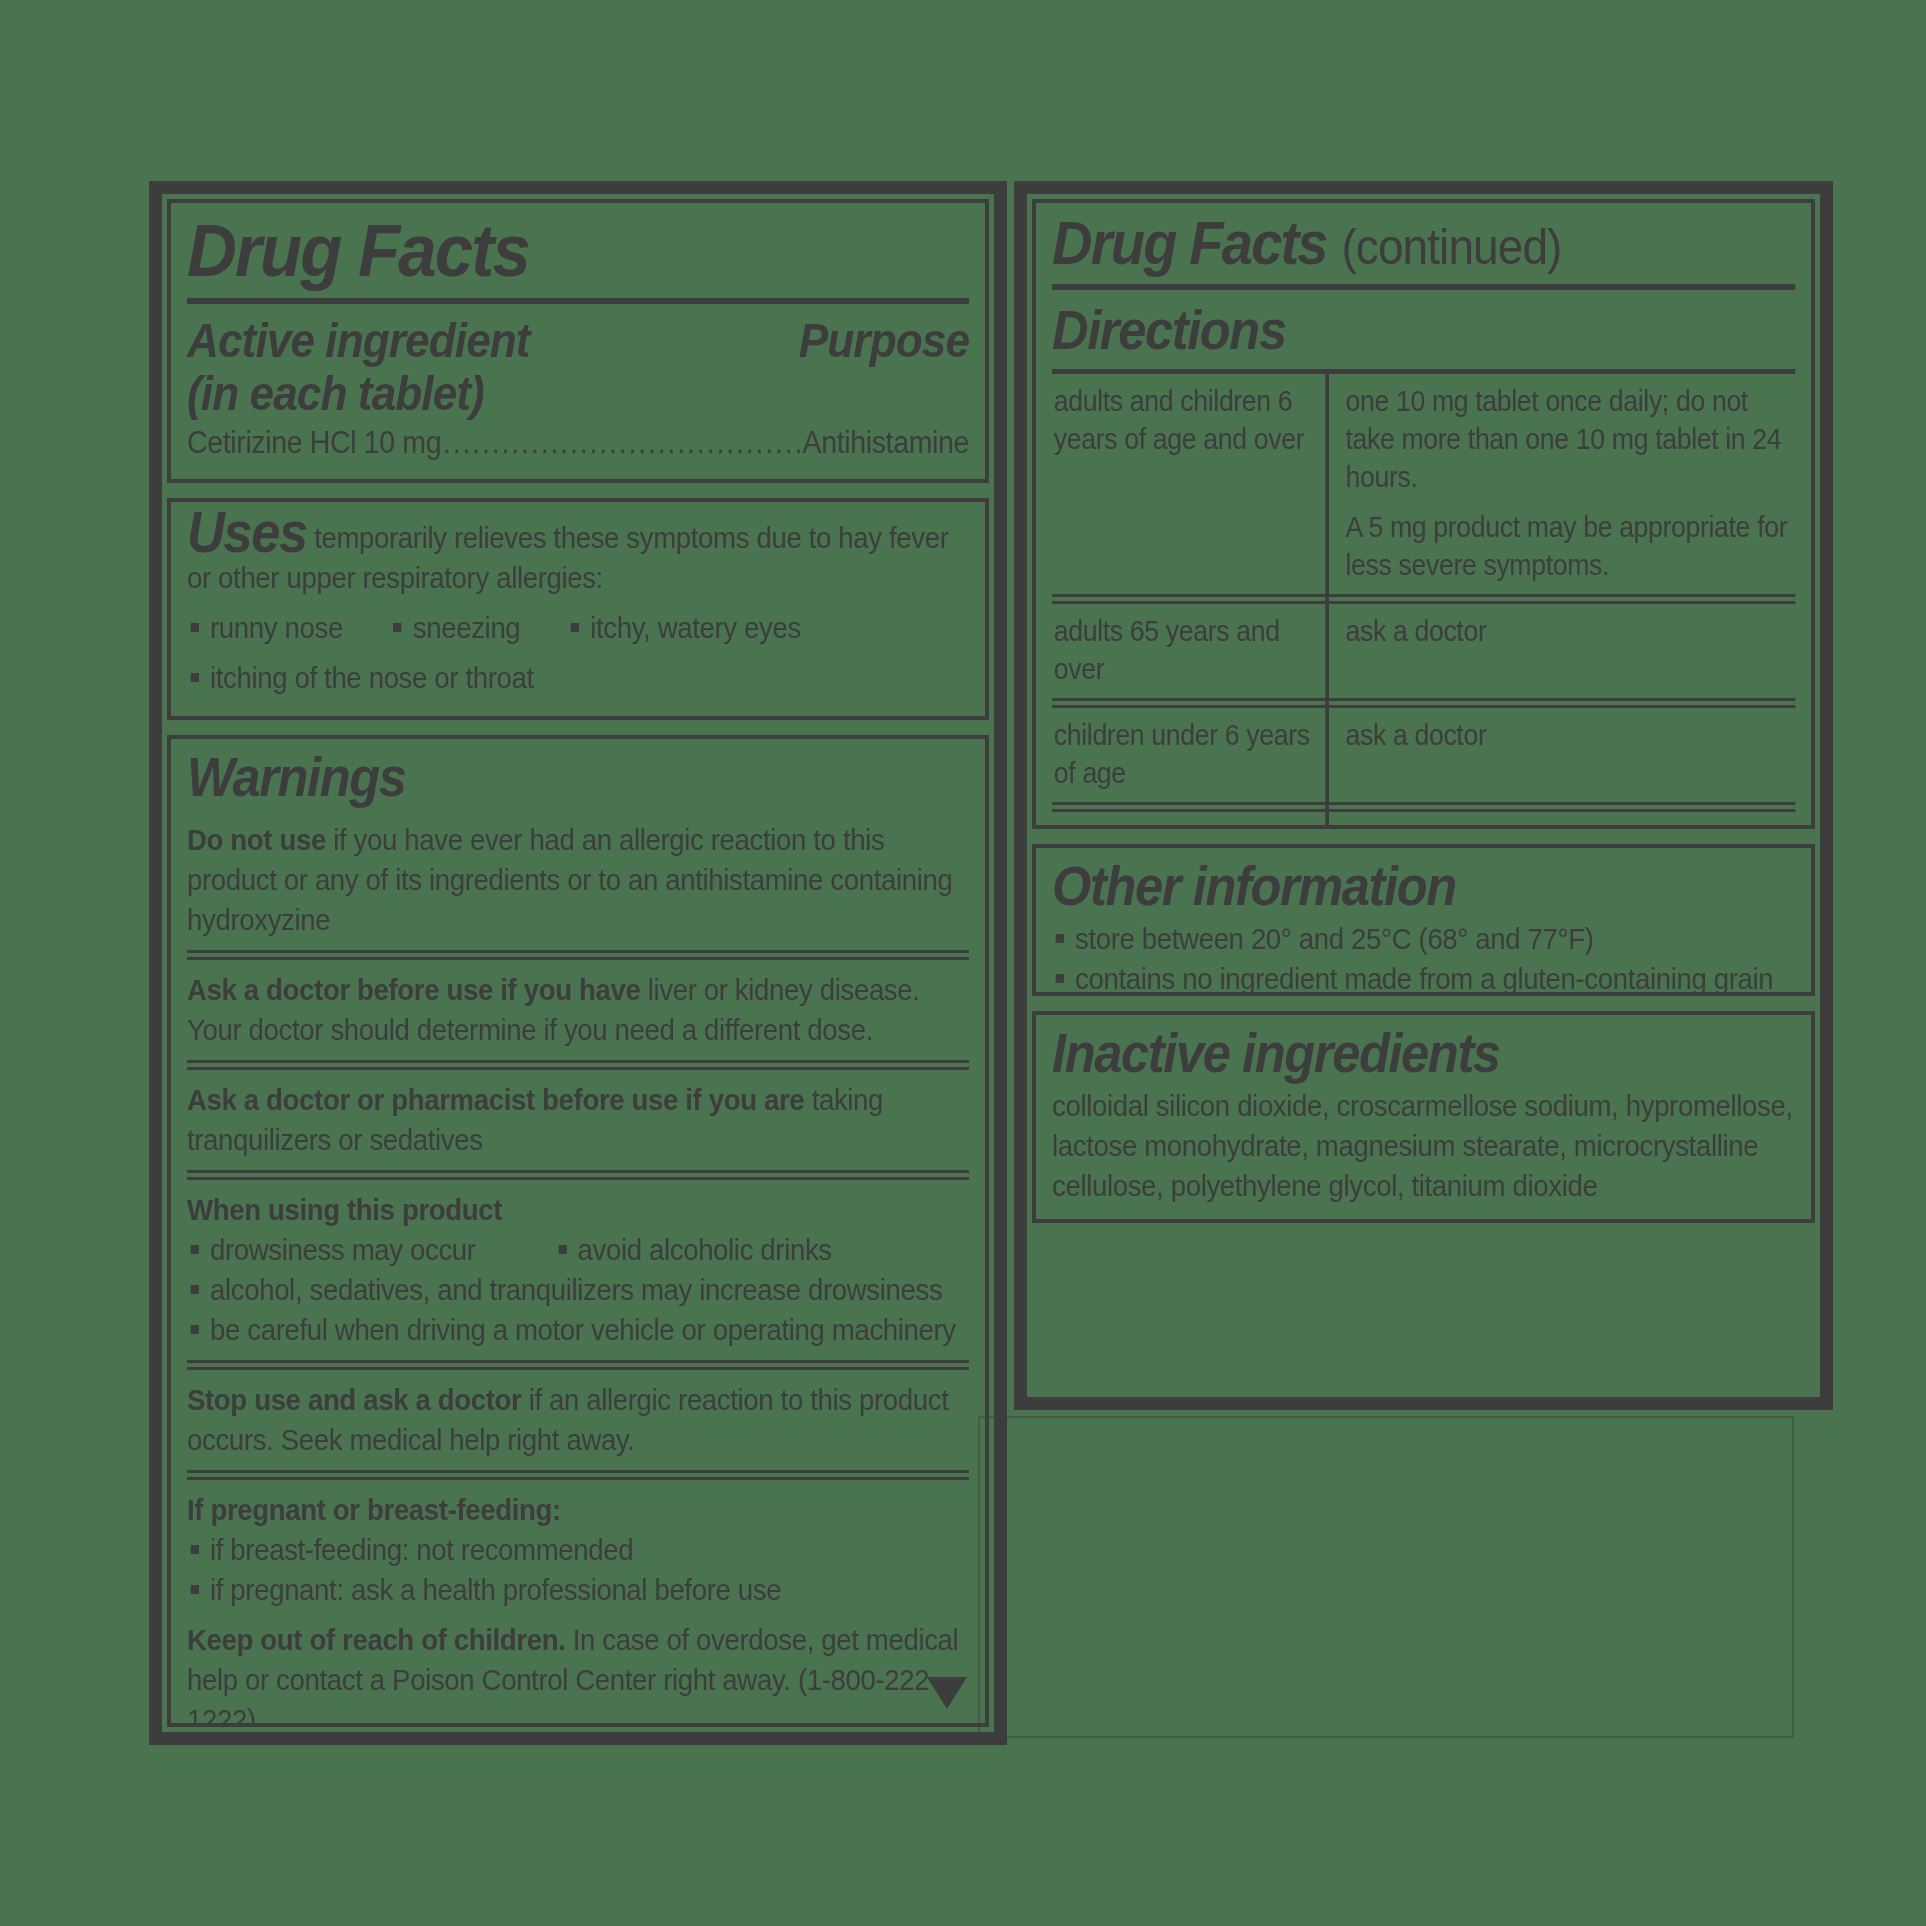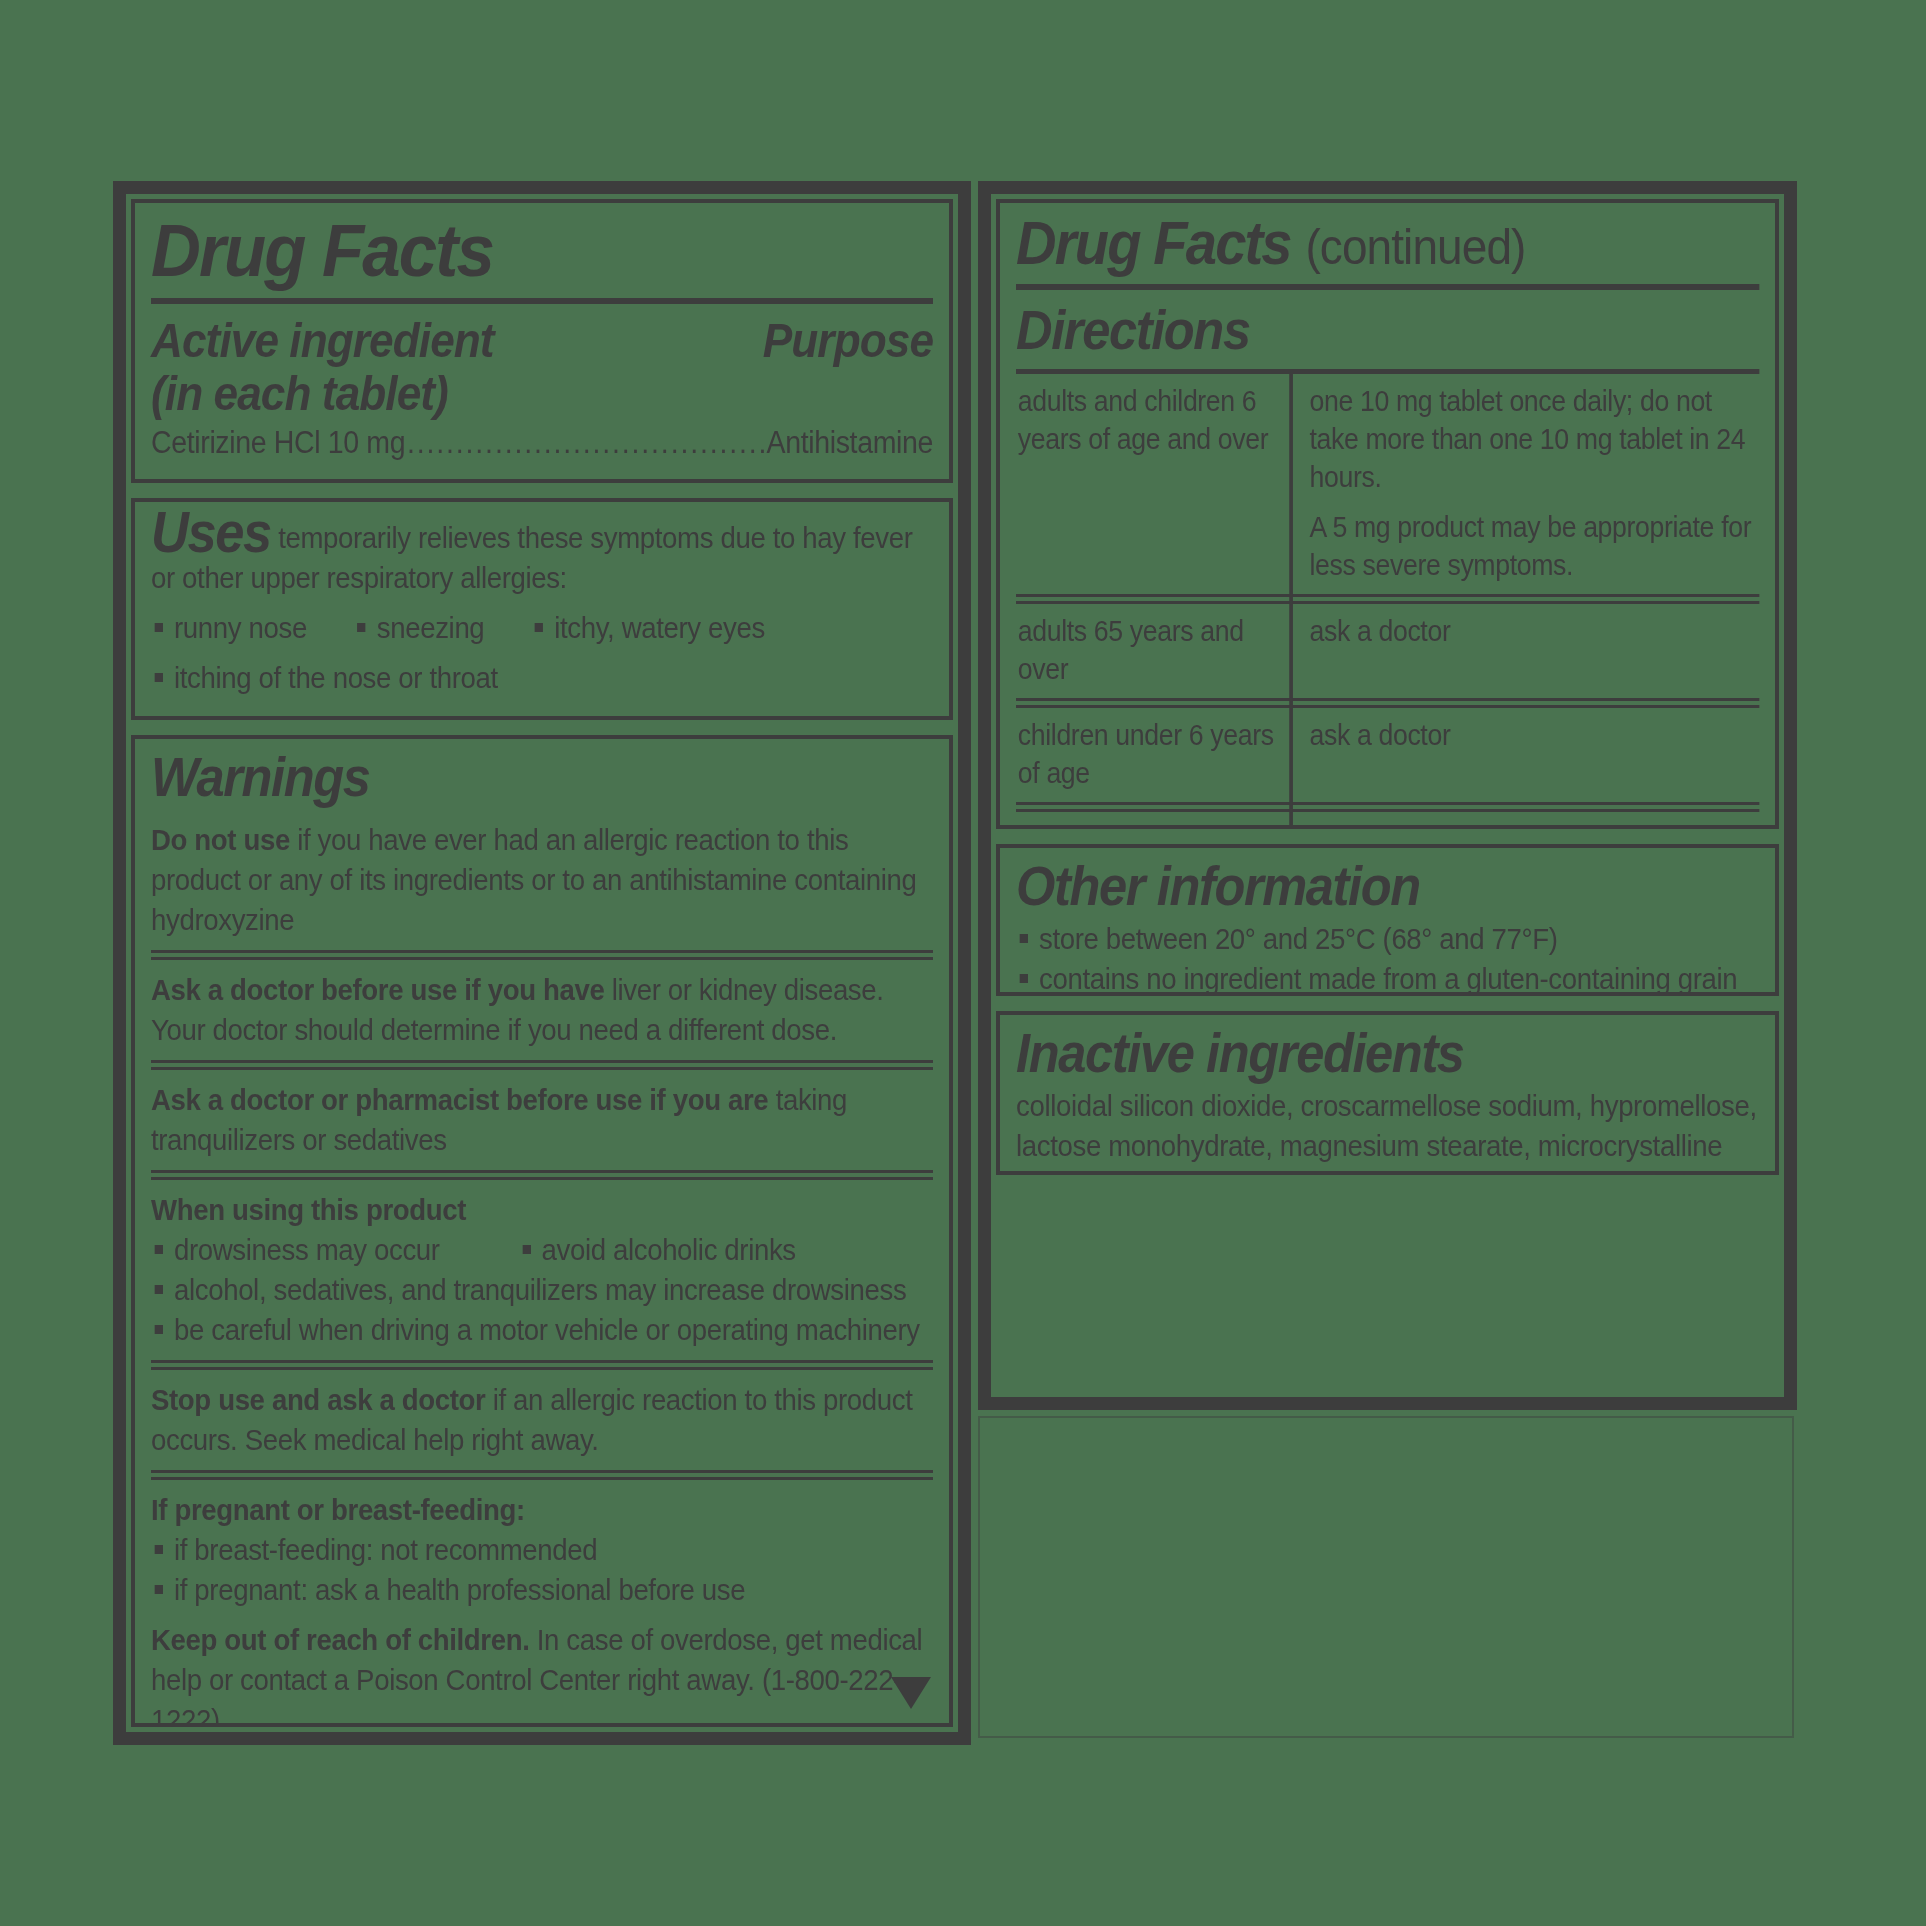--- a/index.html
+++ b/index.html
@@ -7,34 +7,34 @@
     --ink:#3d3d3d;
   }
   html,body{margin:0;padding:0;background:var(--bg);}
   .canvas{
     position:relative;width:1927px;height:1927px;background:var(--bg);
     font-family:"Liberation Sans",sans-serif;color:var(--ink);
     letter-spacing:-0.4px;overflow:hidden;
   }
   .outer{
     position:absolute;border:13px solid var(--ink);box-sizing:border-box;
-    display:flex;flex-direction:column;gap:15px;padding:5px;
+    display:flex;flex-direction:column;gap:15px;padding:5px;margin-left:36px;
   }
   .left-outer{left:113px;top:181px;width:858px;height:1564px;}
   .right-outer{left:978px;top:181px;width:819px;height:1229px;}
   .ghost{
     position:absolute;left:978px;top:1416px;width:816px;height:322px;
     border:2px solid rgba(61,61,61,.45);box-sizing:border-box;
   }
   .panel{
     border:4px solid var(--ink);box-sizing:border-box;position:relative;
     padding:8px 16px 10px;overflow:hidden;background:transparent;
   }
   .pA{height:284px}.pB{height:222px}.pC{flex:1}
-  .pD{height:630px}.pE{height:152px}.pF{height:164px}.pG{flex:1}
+  .pD{height:630px}.pE{height:152px}.pF{height:212px}.pG{flex:1}
   .cond{width:108.7%;transform:scaleX(0.92);transform-origin:0 0;}
   .stack{display:flex;flex-direction:column;gap:10px;}
   
   .df-title{font-size:75px;font-weight:bold;font-style:italic;letter-spacing:-2px;margin:0;line-height:1.05;}
   .df-title-sm{font-size:61px;font-weight:bold;font-style:italic;letter-spacing:-2px;line-height:1.05;}
   .cont-suffix{font-size:50px;font-weight:normal;font-style:normal;letter-spacing:-1px;}
   .h-section{font-size:55px;font-weight:bold;font-style:italic;letter-spacing:-1.5px;margin:0 0 2px 0;line-height:1.1;}
   .h-inline{font-size:57px;font-weight:bold;font-style:italic;letter-spacing:-1.5px;line-height:44px;vertical-align:-4px;}
   .ai-head{font-size:48px;font-weight:bold;font-style:italic;letter-spacing:-1px;line-height:53px;}
   .body{font-size:30px;line-height:40px;margin:0;}

